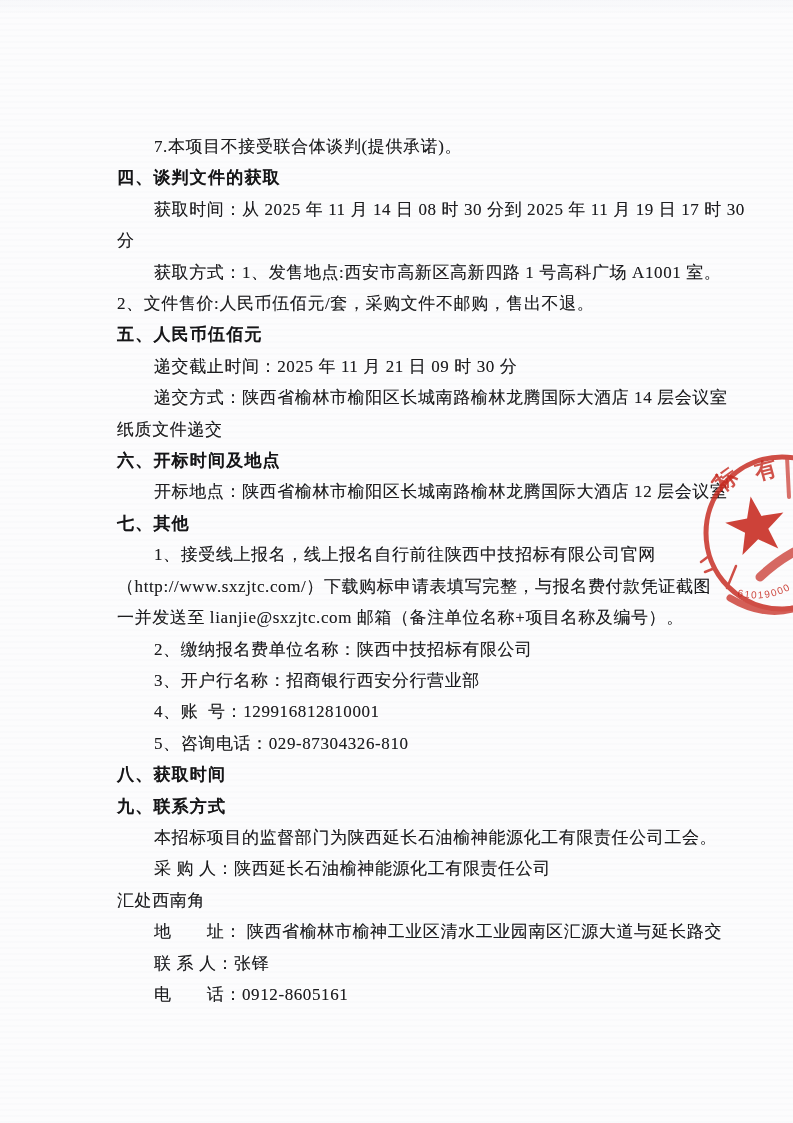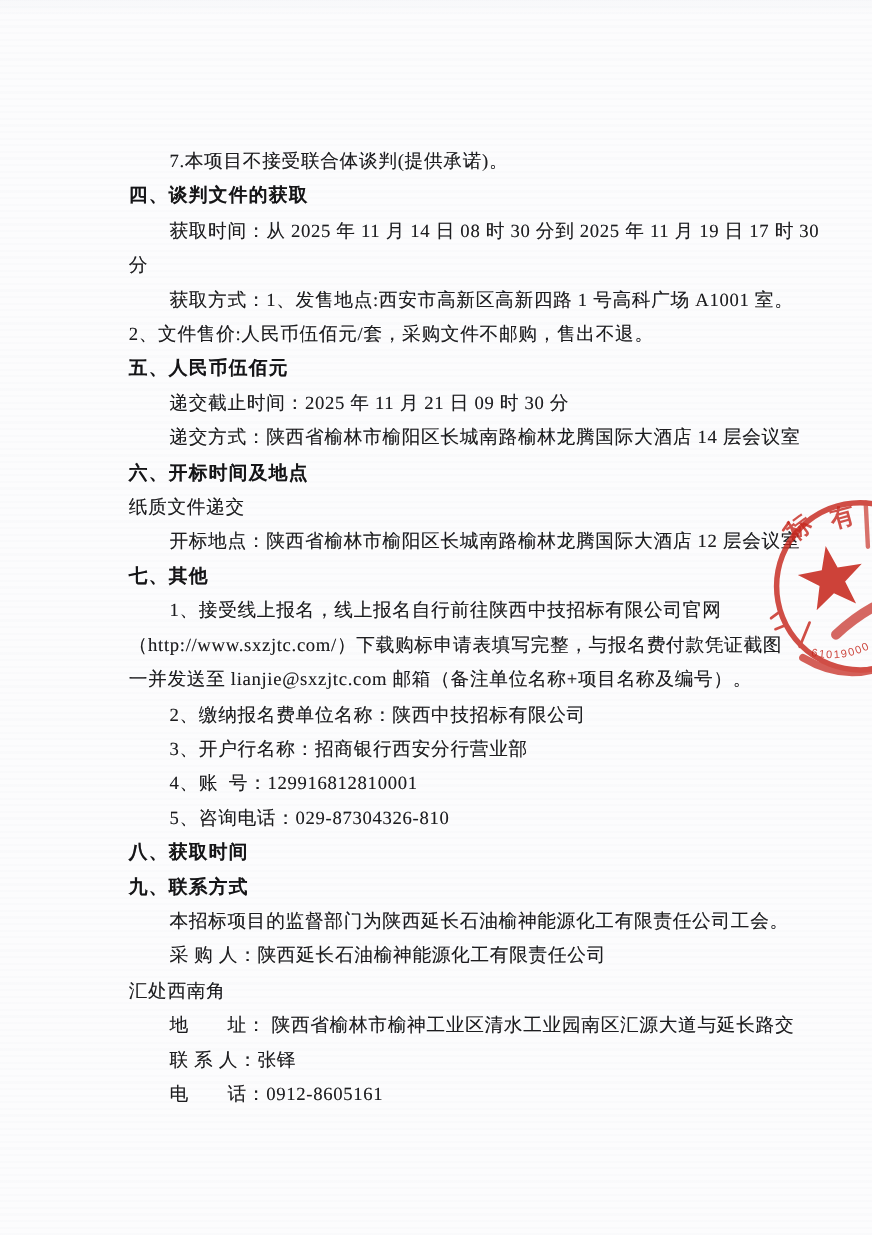--- a/index.html
+++ b/index.html
@@ -52,22 +52,22 @@
   <div class="content">
       <p class="line indent">7.本项目不接受联合体谈判(提供承诺)。</p>
       <p class="line heading">四、谈判文件的获取</p>
       <p class="line indent">获取时间：从 2025 年 11 月 14 日 08 时 30 分到 2025 年 11 月 19 日 17 时 30</p>
       <p class="line plain">分</p>
       <p class="line indent">获取方式：1、发售地点:西安市高新区高新四路 1 号高科广场 A1001 室。</p>
       <p class="line plain">2、文件售价:人民币伍佰元/套，采购文件不邮购，售出不退。</p>
       <p class="line heading">五、人民币伍佰元</p>
       <p class="line indent">递交截止时间：2025 年 11 月 21 日 09 时 30 分</p>
       <p class="line indent">递交方式：陕西省榆林市榆阳区长城南路榆林龙腾国际大酒店 14 层会议室</p>
+      <p class="line plain">纸质文件递交</p>
       <p class="line heading">六、开标时间及地点</p>
-      <p class="line plain">纸质文件递交</p>
       <p class="line indent">开标地点：陕西省榆林市榆阳区长城南路榆林龙腾国际大酒店 12 层会议室</p>
       <p class="line heading">七、其他</p>
       <p class="line indent">1、接受线上报名，线上报名自行前往陕西中技招标有限公司官网</p>
       <p class="line plain">（http://www.sxzjtc.com/）下载购标申请表填写完整，与报名费付款凭证截图</p>
       <p class="line plain">一并发送至 lianjie@sxzjtc.com 邮箱（备注单位名称+项目名称及编号）。</p>
       <p class="line indent">2、缴纳报名费单位名称：陕西中技招标有限公司</p>
       <p class="line indent">3、开户行名称：招商银行西安分行营业部</p>
       <p class="line indent">4、账  号：129916812810001</p>
       <p class="line indent">5、咨询电话：029-87304326-810</p>
       <p class="line heading">八、获取时间</p>

